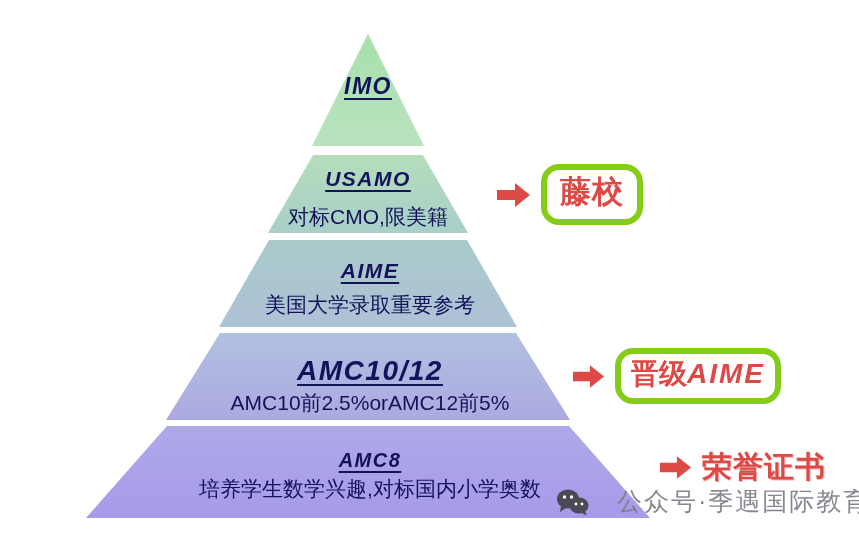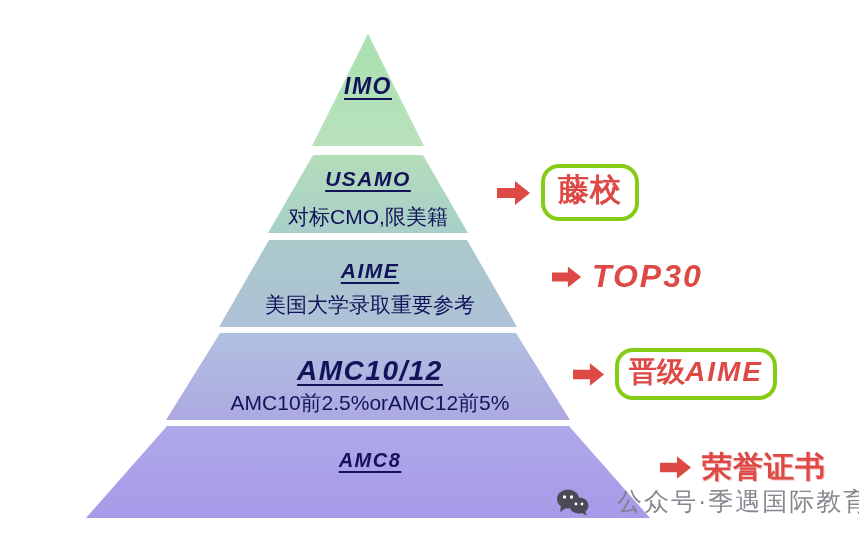--- a/index.html
+++ b/index.html
@@ -73,21 +73,21 @@
     position: absolute;
     display: flex;
     align-items: center;
     gap: 10px;
   }
   .arrow-icon {
     flex: 0 0 auto;
     display: block;
   }
   .anno-box {
-    border: 4px solid #84cc16;
+    border: 6px solid #84cc16;
     border-radius: 16px;
     padding: 2px 12px 5px 12px;
     display: flex;
     align-items: center;
     justify-content: flex-start;
   }
   .anno-label {
     color: #dd4a46;
     font-weight: bold;
     white-space: nowrap;
@@ -184,37 +184,32 @@
     <div class="tier-sub">美国大学录取重要参考</div>
   </div>
 
   <div class="tier-text" id="tier-4">
     <div class="tier-title">AMC10/12</div>
     <div class="tier-sub">AMC10前2.5%orAMC12前5%</div>
   </div>
 
   <div class="tier-text" id="tier-5">
     <div class="tier-title">AMC8</div>
+    <div class="tier-sub">培养学生数学兴趣,对标国内小学奥数</div>
   </div>
 
   <div class="annotation" id="annotation-ivy">
     <svg class="arrow-icon" width="34" height="26" viewBox="0 0 34 26">
       <polygon points="0,8 18,8 18,1 33,13 18,25 18,18 0,18" fill="#dd4a46"></polygon>
     </svg>
     <div class="anno-box">
       <span class="anno-label">藤校</span>
     </div>
   </div>
 
-  <div class="annotation" id="annotation-top30">
-    <svg class="arrow-icon" width="30" height="24" viewBox="0 0 34 26">
-      <polygon points="0,8 18,8 18,1 33,13 18,25 18,18 0,18" fill="#dd4a46"></polygon>
-    </svg>
-    <span class="anno-label">TOP30</span>
-  </div>
 
   <div class="annotation" id="annotation-cert">
     <svg class="arrow-icon" width="32" height="25" viewBox="0 0 34 26">
       <polygon points="0,8 18,8 18,1 33,13 18,25 18,18 0,18" fill="#dd4a46"></polygon>
     </svg>
     <span class="anno-label">荣誉证书</span>
   </div>
 
   <div class="annotation" id="annotation-aime">
     <svg class="arrow-icon" width="32" height="25" viewBox="0 0 34 26">

